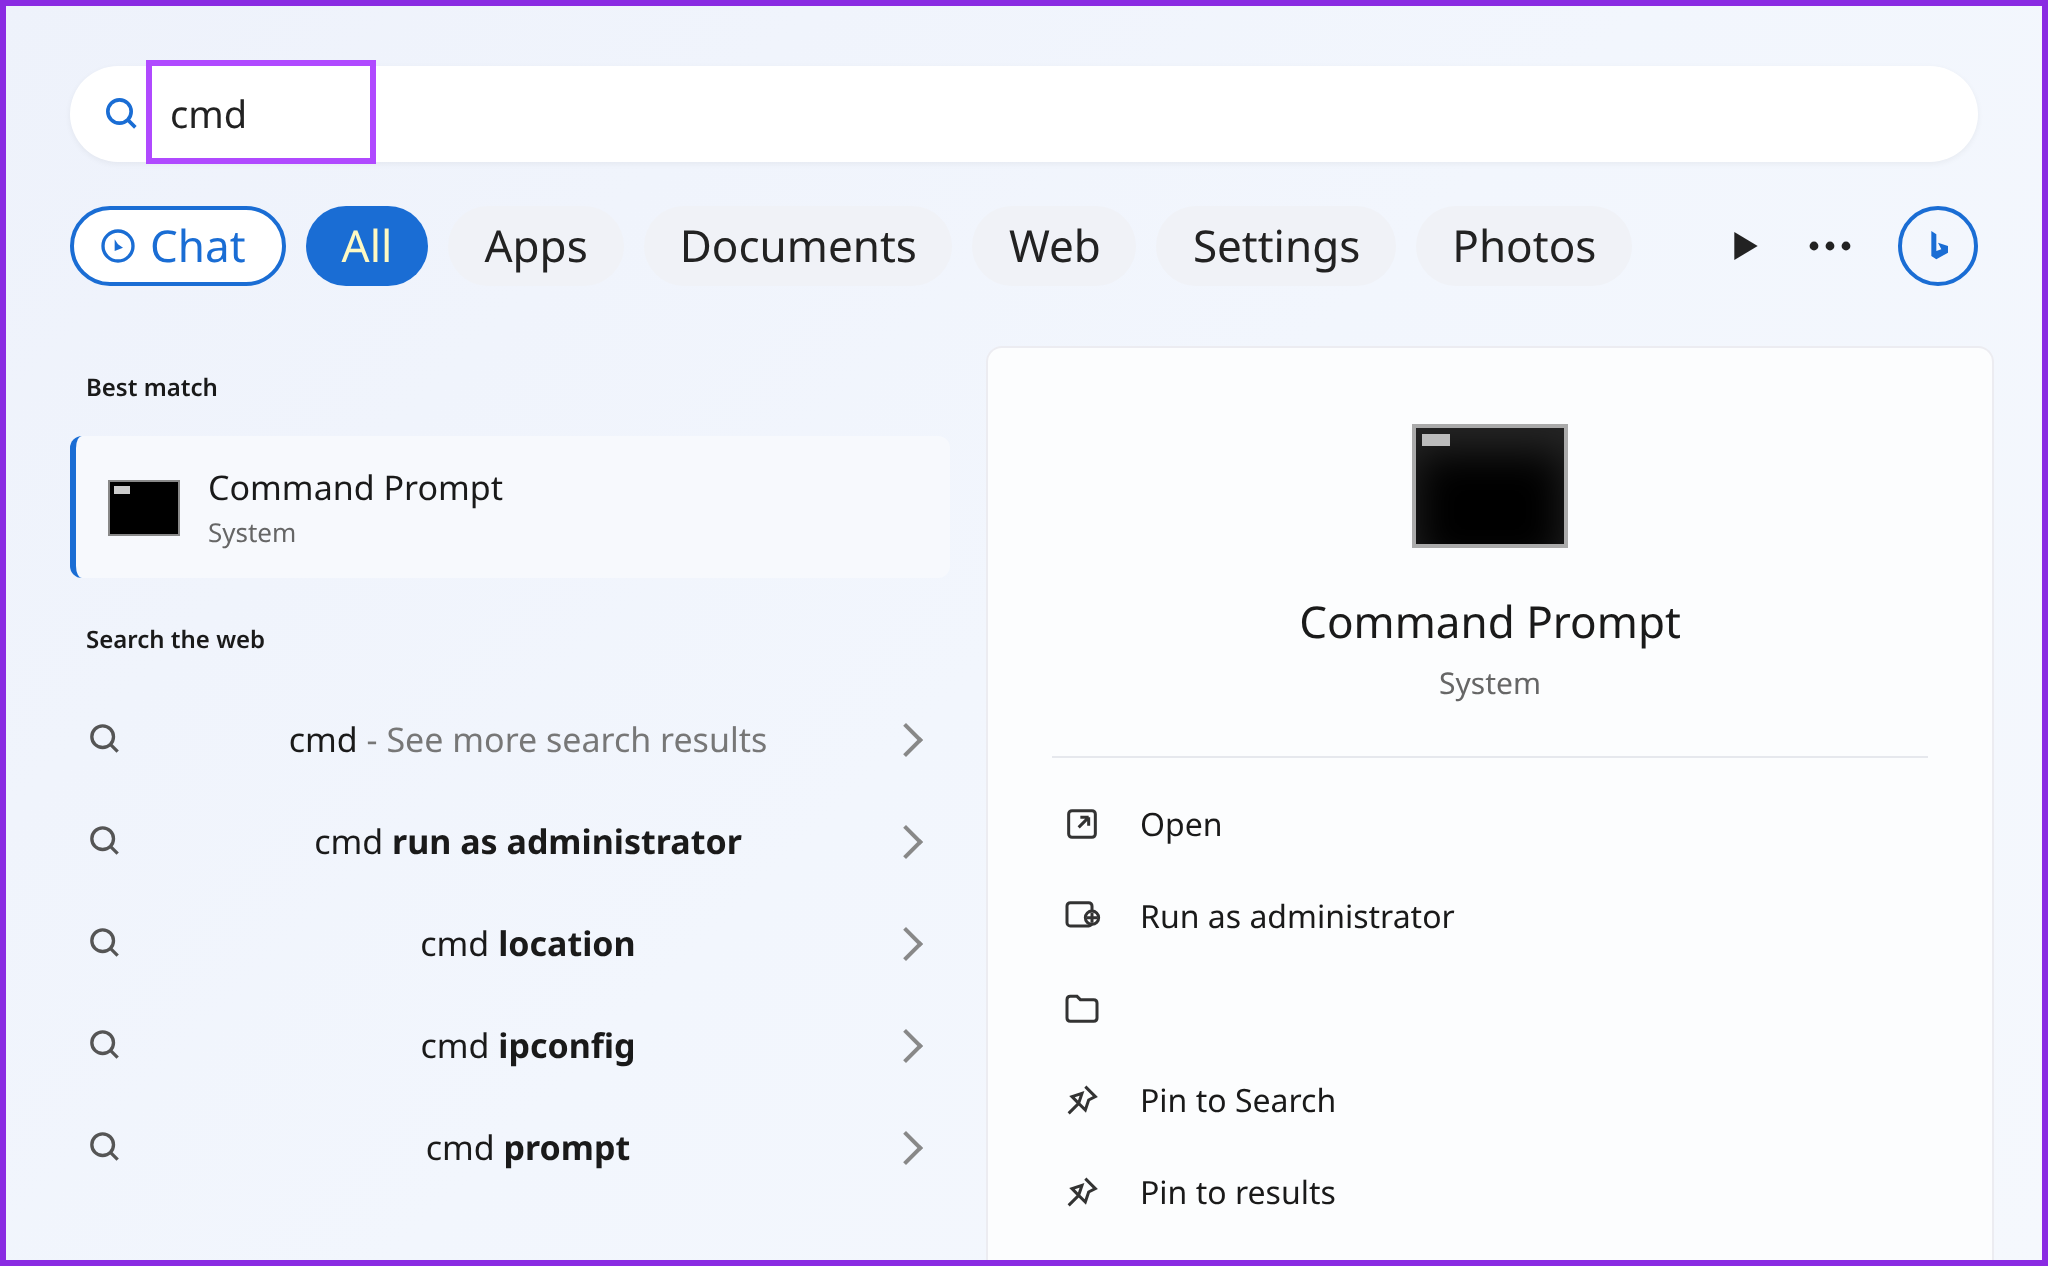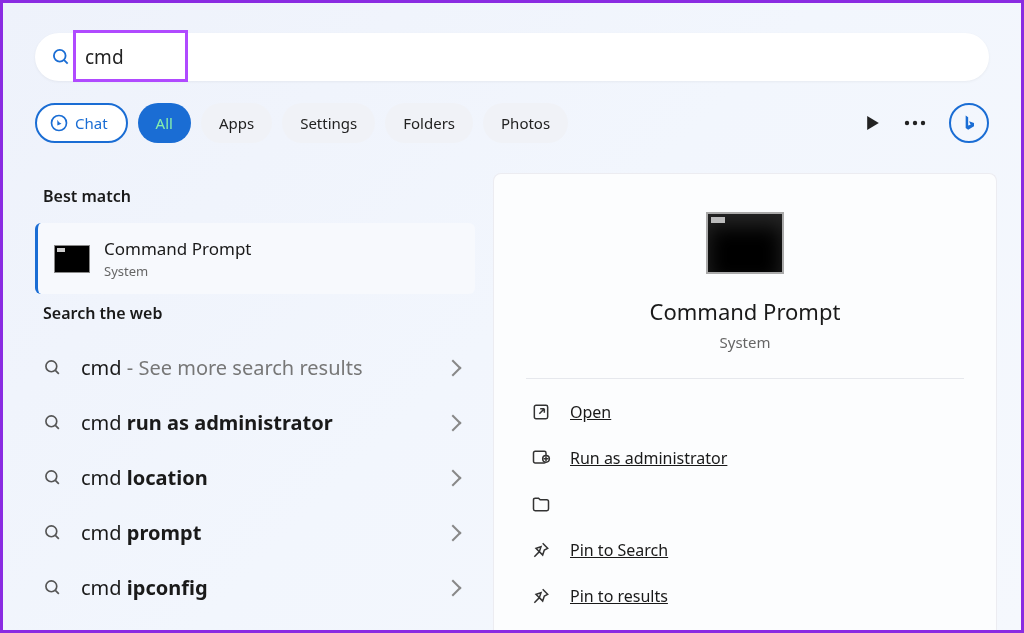--- a/index.html
+++ b/index.html
@@ -43,32 +43,32 @@
   align-items: center;
   gap: 10px;
 }
 .pill {
   height: 40px;
   padding: 4px 18px;
   border-radius: 20px;
   background: #f0f2f7;
   display: flex;
   align-items: center;
-  font-size: 15px;
+  font-size: 22px;
   color: #222;
   cursor: pointer;
 }
 .pill.chat {
   background: #fff;
   border: 2px solid #1a6dd4;
   color: #1a6dd4;
   padding-left: 12px;
   gap: 6px;
 }
-.pill.active { background: #1a6dd4; color: #86efac; }
+.pill.active { background: #1a6dd4; color: #fef9c3; }
 .filters-spacer { flex: 1; }
 .play-icon, .more-icon {
   width: 32px; height: 32px;
   display: flex; align-items: center; justify-content: center;
   cursor: pointer;
   color: #222;
 }
 .bing-round {
   width: 40px; height: 40px;
   border: 2px solid #1a6dd4;
@@ -77,21 +77,21 @@
   cursor: pointer;
   margin-left: 8px;
 }
 
 .left-col {
   position: absolute;
   top: 170px; left: 32px;
   width: 440px;
 }
 .section-head {
-  font-size: 16px;
+  font-size: 12px;
   font-weight: 600;
   color: #1a1a1a;
   margin: 12px 8px 16px 8px;
 }
 .best-match {
   background: #f7f9fd;
   border-radius: 6px;
   padding: 14px 16px;
   display: flex;
   align-items: center;
@@ -117,21 +117,21 @@
   display: flex;
   align-items: center;
   padding: 14px 8px;
   cursor: pointer;
 }
 .web-item .mag {
   width: 20px; height: 20px;
   margin-right: 18px;
   flex-shrink: 0;
 }
-.web-text { flex: 1; font-size: 20px; color: #1a1a1a; }
+.web-text { flex: 1; font-size: 17px; color: #1a1a1a; text-align: center; }
 .web-text .hint { color: #777; font-weight: 400; }
 .chev {
   width: 12px; height: 12px;
   border-top: 2px solid #888;
   border-right: 2px solid #888;
   transform: rotate(45deg);
   margin-right: 8px;
 }
 
 .detail-panel {
@@ -165,21 +165,20 @@
 .divider { width: 100%; height: 1px; background: #e6e8ed; margin: 26px 0 10px 0; }
 .action-list { width: 100%; }
 .action-item {
   display: flex;
   align-items: center;
   padding: 12px 4px;
   cursor: pointer;
   gap: 18px;
   font-size: 16px;
   color: #1a1a1a;
-  text-decoration: underline;
 }
 .action-icon {
   width: 22px; height: 22px;
   display: flex; align-items: center; justify-content: center;
   flex-shrink: 0;
 }
 svg { display: block; }
 </style>
 </head>
 <body>
@@ -201,24 +200,27 @@
     </svg>
     <span>Chat</span>
   </div>
   <div class="pill active">
       <span>All</span>
     </div>
   <div class="pill">
       <span>Apps</span>
     </div>
   <div class="pill">
+      <span>Documents</span>
+    </div>
+  <div class="pill">
+      <span>Web</span>
+    </div>
+  <div class="pill">
       <span>Settings</span>
-    </div>
-  <div class="pill">
-      <span>Folders</span>
     </div>
   <div class="pill">
       <span>Photos</span>
     </div>
   <div class="filters-spacer"></div>
   <div class="play-icon">
     <svg width="14" height="14" viewBox="0 0 10 12">
         <path d="M0 0 L10 6 L0 12 Z" fill="#222"></path>
       </svg>
   </div>
@@ -239,21 +241,21 @@
 <div class="left-col">
   <div class="section-head">Best match</div>
   <div class="best-match">
     <div class="app-icon-sm"></div>
     <div>
       <div class="bm-title">Command Prompt</div>
       <div class="bm-sub">System</div>
     </div>
   </div>
 
-  <div class="section-head" style="margin-top:8px">Search the web</div>
+  <div class="section-head" style="margin-top:22px">Search the web</div>
 
   <div class="web-item">
     <svg class="mag" viewBox="0 0 24 24" fill="none" stroke="#555" stroke-width="2">
         <circle cx="10" cy="10" r="6.5"></circle>
         <line x1="19" y1="19" x2="14.8" y2="14.8"></line>
       </svg>
     <div class="web-text"><span>cmd</span><b></b><span class="hint"> - See more search results</span></div>
     <div class="chev"></div>
   </div>
   <div class="web-item">
@@ -270,29 +272,29 @@
         <line x1="19" y1="19" x2="14.8" y2="14.8"></line>
       </svg>
     <div class="web-text"><span>cmd </span><b>location</b><span class="hint"></span></div>
     <div class="chev"></div>
   </div>
   <div class="web-item">
     <svg class="mag" viewBox="0 0 24 24" fill="none" stroke="#555" stroke-width="2">
         <circle cx="10" cy="10" r="6.5"></circle>
         <line x1="19" y1="19" x2="14.8" y2="14.8"></line>
       </svg>
+    <div class="web-text"><span>cmd </span><b>ipconfig</b><span class="hint"></span></div>
+    <div class="chev"></div>
+  </div>
+  <div class="web-item">
+    <svg class="mag" viewBox="0 0 24 24" fill="none" stroke="#555" stroke-width="2">
+        <circle cx="10" cy="10" r="6.5"></circle>
+        <line x1="19" y1="19" x2="14.8" y2="14.8"></line>
+      </svg>
     <div class="web-text"><span>cmd </span><b>prompt</b><span class="hint"></span></div>
-    <div class="chev"></div>
-  </div>
-  <div class="web-item">
-    <svg class="mag" viewBox="0 0 24 24" fill="none" stroke="#555" stroke-width="2">
-        <circle cx="10" cy="10" r="6.5"></circle>
-        <line x1="19" y1="19" x2="14.8" y2="14.8"></line>
-      </svg>
-    <div class="web-text"><span>cmd </span><b>ipconfig</b><span class="hint"></span></div>
     <div class="chev"></div>
   </div>
 </div>
 
 <div class="detail-panel">
   <div class="app-icon-lg"></div>
   <div class="detail-title">Command Prompt</div>
   <div class="detail-sub">System</div>
   <div class="divider"></div>
   <div class="action-list">

